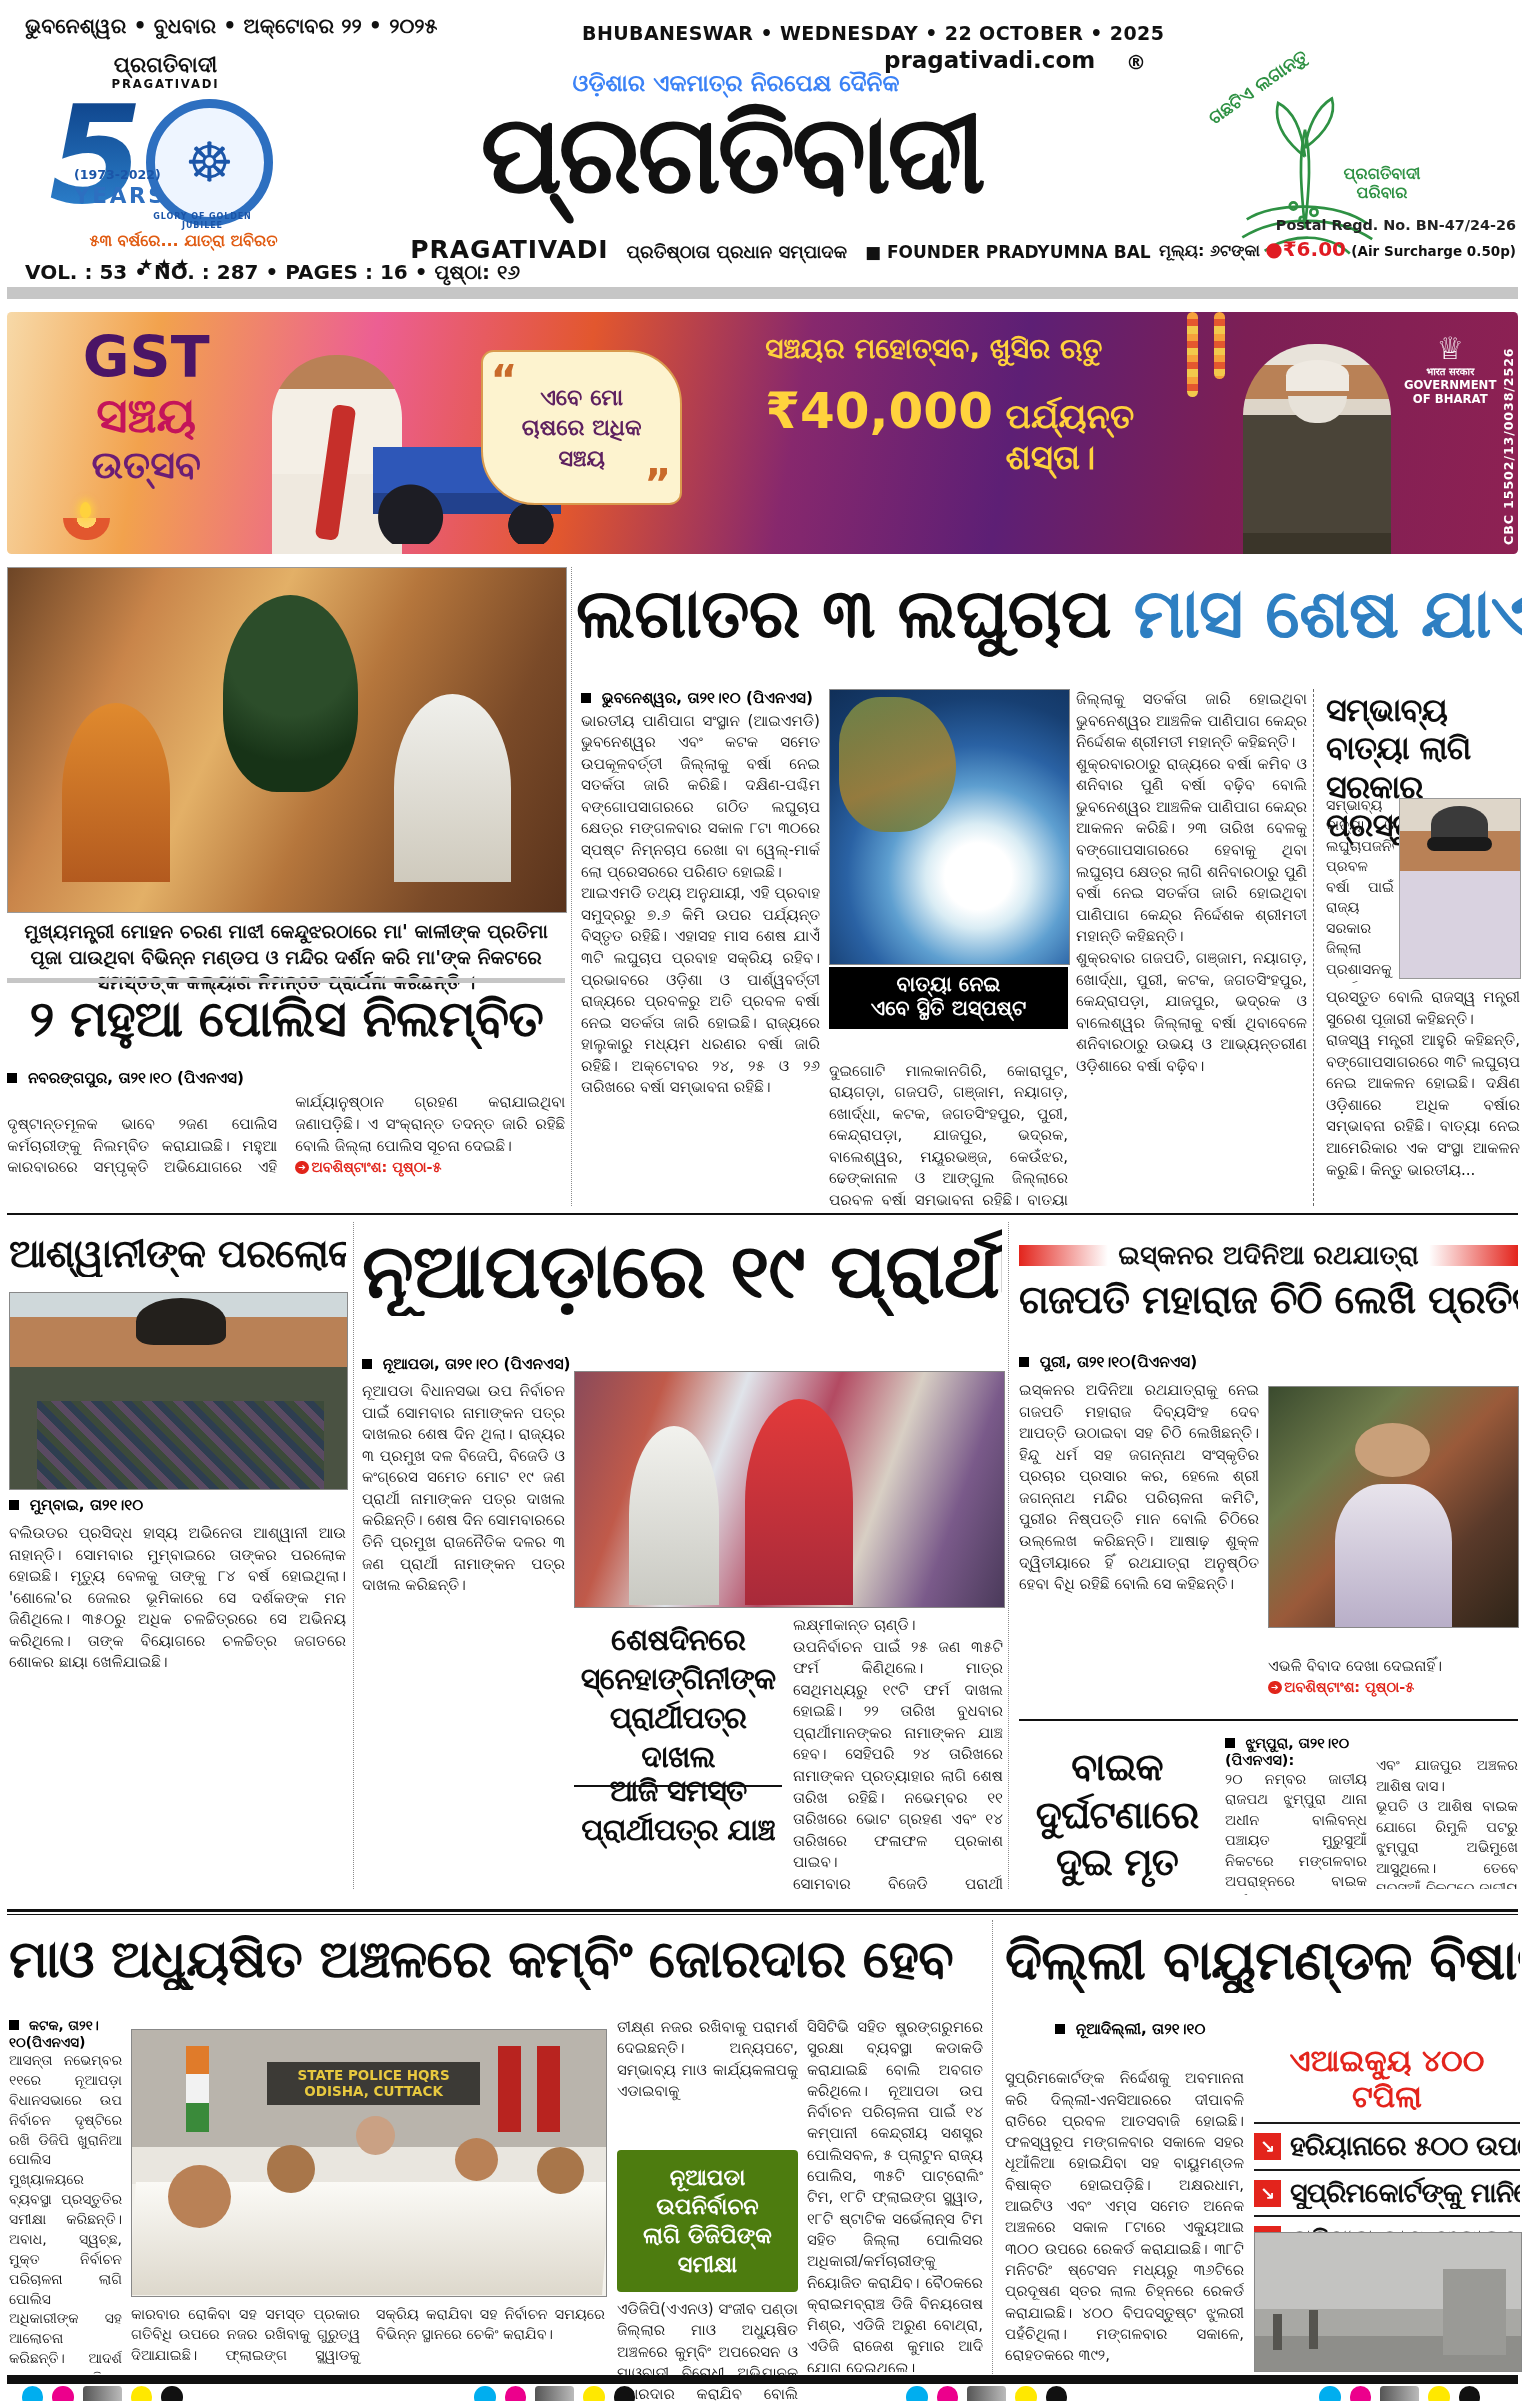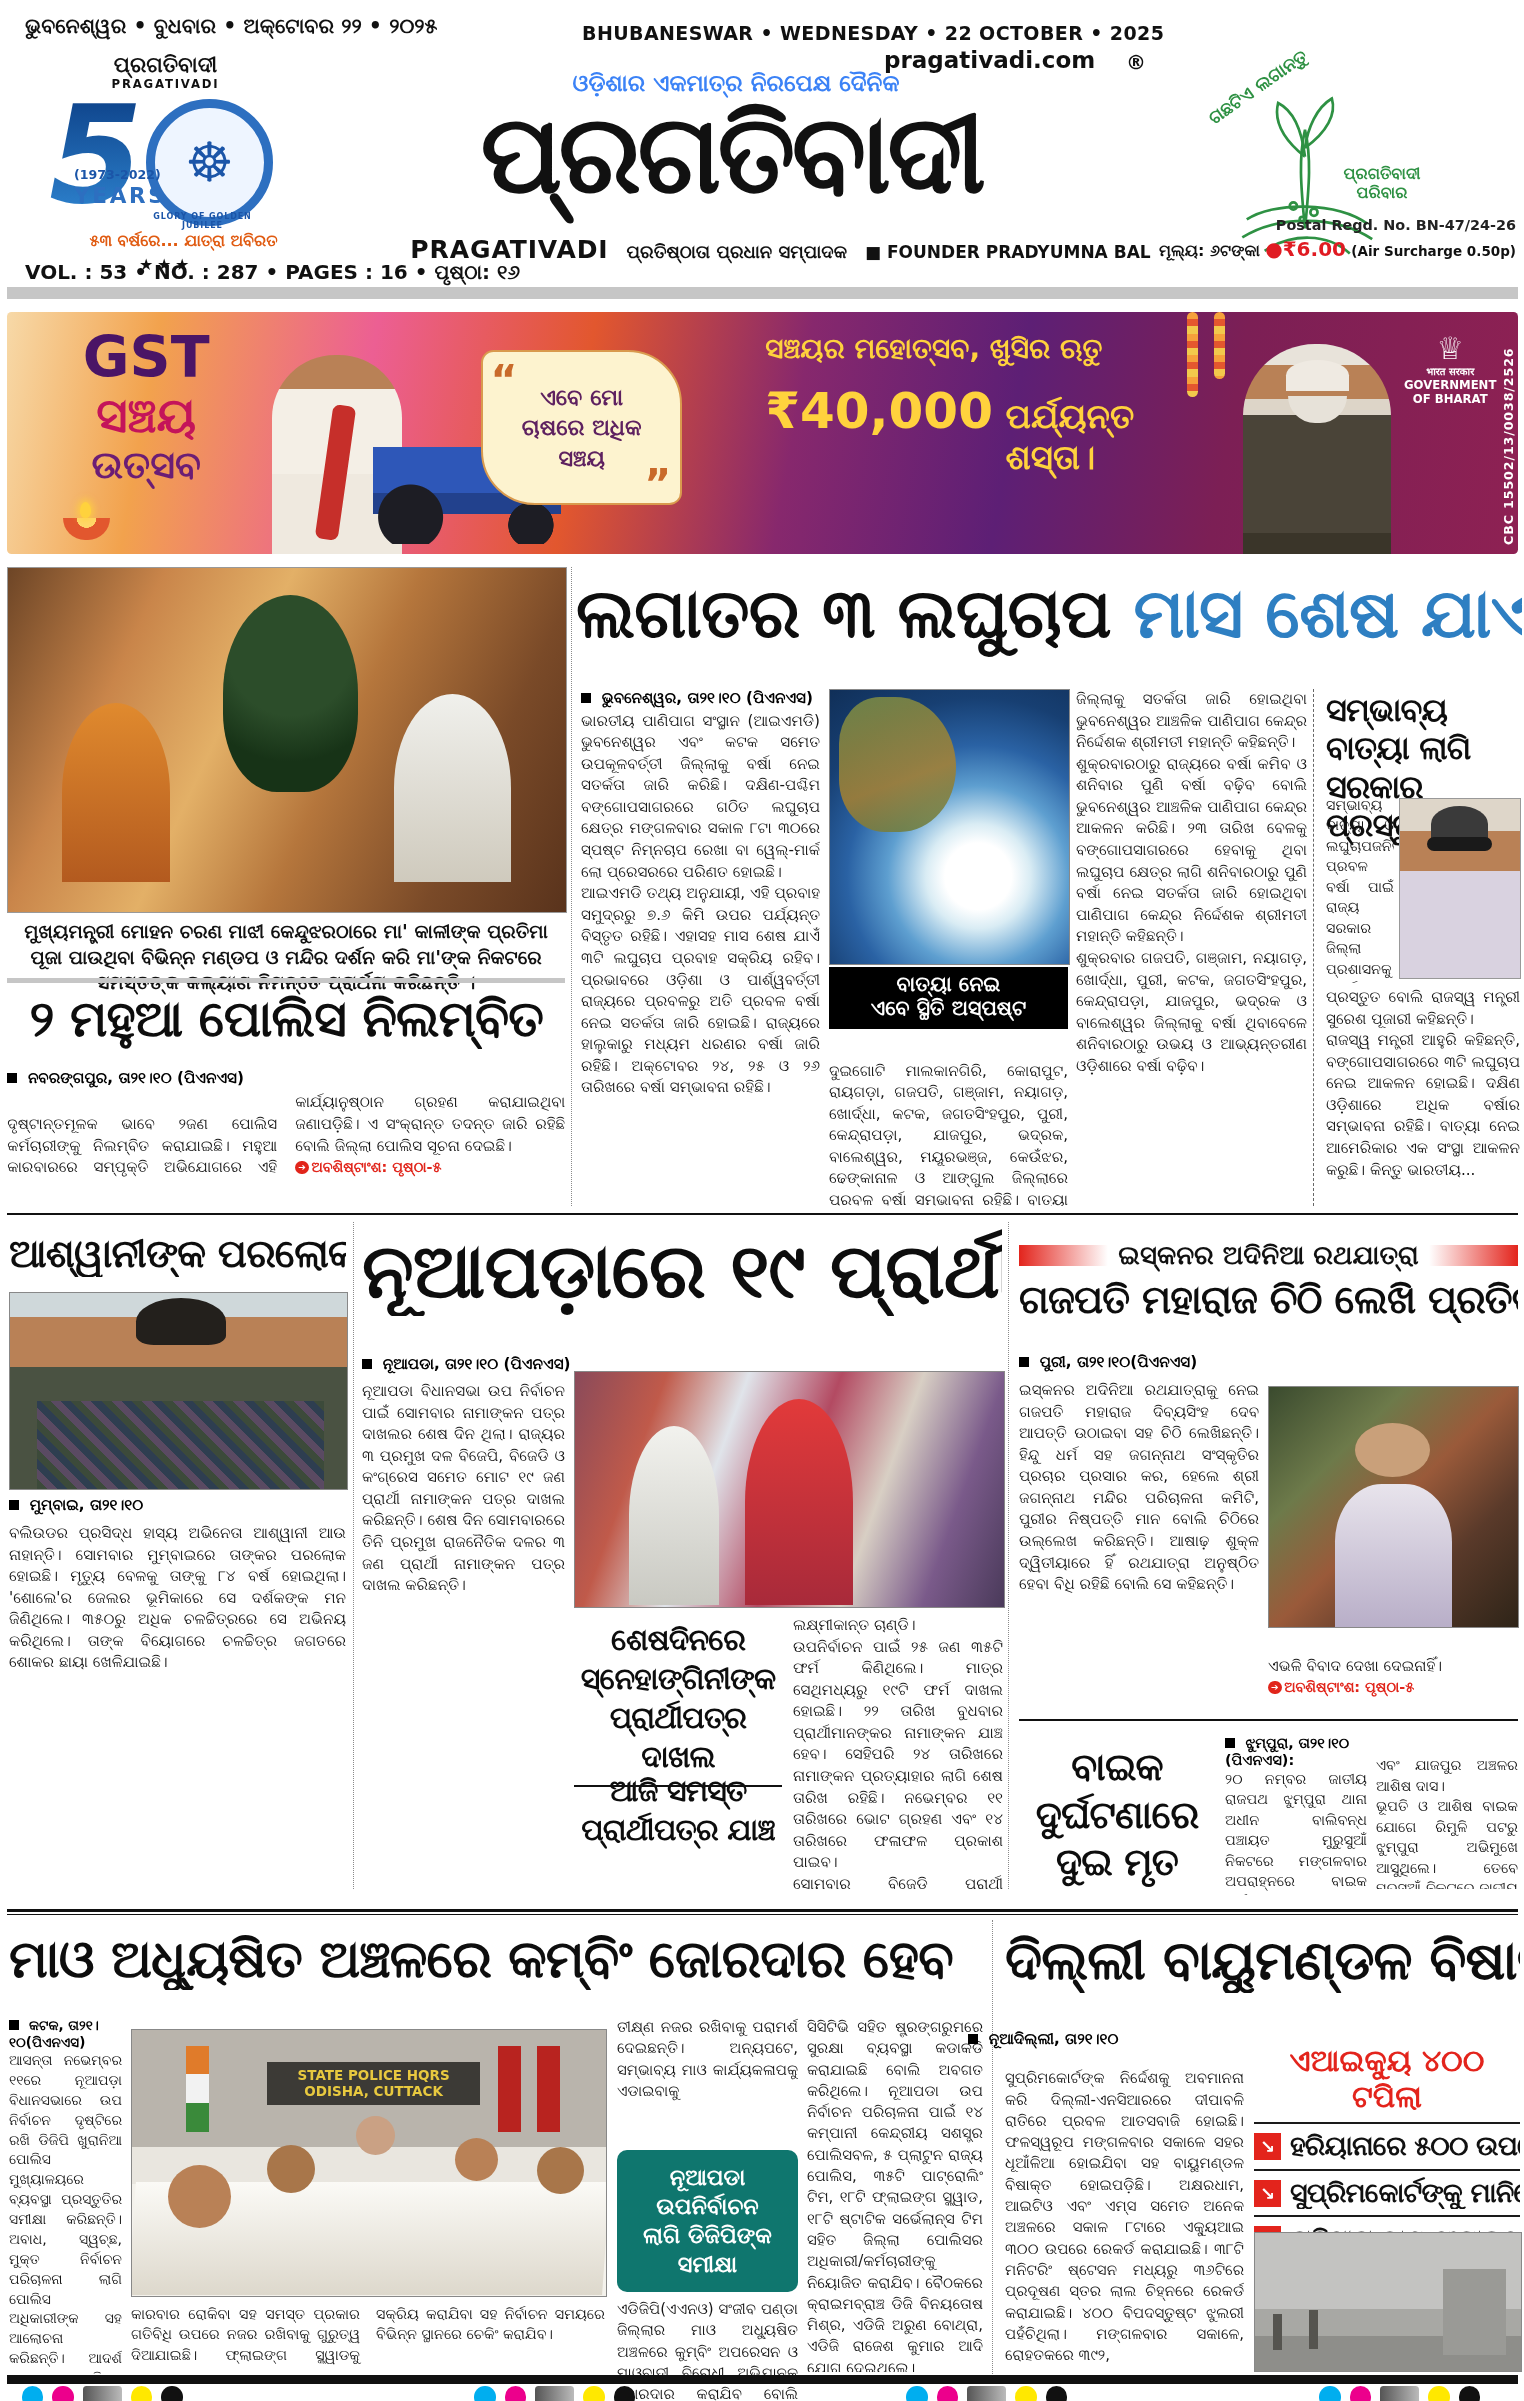--- a/index.html
+++ b/index.html
@@ -303,30 +303,30 @@
     <div class="abs" style="left:0px;top:152px;width:474px;height:113px;background:linear-gradient(180deg,#fbfaf6,#ddd8cc);transform:skewX(-4deg);"></div>
     <div class="abs" style="left:36px;top:135px;width:63px;height:63px;border-radius:50%;background:#b98156;"></div>
     <div class="abs" style="left:135px;top:115px;width:48px;height:48px;border-radius:50%;background:#a8764a;"></div>
     <div class="abs" style="left:224px;top:86px;width:39px;height:39px;border-radius:50%;background:#caa184;"></div>
     <div class="abs" style="left:323px;top:108px;width:43px;height:43px;border-radius:50%;background:#b98156;"></div>
     <div class="abs" style="left:405px;top:117px;width:47px;height:47px;border-radius:50%;background:#a8764a;"></div>
   </div>
   <div class="abs bt" style="left:131px;top:2304px;width:474px;height:66px;column-count:2;column-gap:16px;font-size:14.4px;">କାରବାର ରୋକିବା ସହ ସମସ୍ତ ପ୍ରକାର ଗତିବିଧି ଉପରେ ନଜର ରଖିବାକୁ ଗୁରୁତ୍ୱ ଦିଆଯାଇଛି। ଫ୍ଲାଇଙ୍ଗ ସ୍କ୍ୱାଡକୁ ସକ୍ରିୟ କରାଯିବା ସହ ନିର୍ବାଚନ ସମୟରେ ବିଭିନ୍ନ ସ୍ଥାନରେ ଚେକିଂ କରାଯିବ।</div>
   <div class="abs" style="left:617px;top:2017px;width:181px;">
     <div class="bt" style="font-size:15px;height:126px;">ତୀକ୍ଷ୍ଣ ନଜର ରଖିବାକୁ ପରାମର୍ଶ ଦେଇଛନ୍ତି। ଅନ୍ୟପଟେ, ସମ୍ଭାବ୍ୟ ମାଓ କାର୍ଯ୍ୟକଳାପକୁ ଏଡାଇବାକୁ</div>
-    <div class="center" style="margin-top:7.2px;background:#0f766e;color:#fff;font-weight:900;font-size:22.4px;line-height:1.3;
-         padding:12.6px 5.4px;white-space:pre-line;border-radius:10px;">ନୂଆପଡା ଉପନିର୍ବାଚନ
+    <div class="center" style="margin-top:7.2px;background:#4d7c0f;color:#fff;font-weight:900;font-size:22.4px;line-height:1.3;
+         padding:12.6px 5.4px;white-space:pre-line;border-radius:4px;">ନୂଆପଡା ଉପନିର୍ବାଚନ
 ଲାଗି ଡିଜିପିଙ୍କ ସମୀକ୍ଷା</div>
     <div class="bt" style="font-size:15px;height:135px;margin-top:7.2px;">ଏଡିଜିପି(ଏଏନଓ) ସଂଜୀବ ପଣ୍ଡା ଜିଲ୍ଲାର ମାଓ ଅଧ୍ୟୁଷିତ ଅଞ୍ଚଳରେ କୁମ୍ବିଂ ଅପରେସନ ଓ ମାଓବାଦୀ ବିରୋଧୀ ଅଭିଯାନକୁ ଜୋରଦାର କରାଯିବ ବୋଲି ପ୍ରକାଶ କରିଥିଲେ।</div>
   </div>
   <div class="abs bt" style="left:807px;top:2017px;width:176px;height:355px;font-size:15px;">ସିସିଟିଭି ସହିତ ଷ୍ଟ୍ରଙ୍ଗରୁମରେ ସୁରକ୍ଷା ବ୍ୟବସ୍ଥା କଡାକଡି କରାଯାଇଛି ବୋଲି ଅବଗତ କରିଥିଲେ। ନୂଆପଡା ଉପ ନିର୍ବାଚନ ପରିଚାଳନା ପାଇଁ ୧୪ କମ୍ପାନୀ କେନ୍ଦ୍ରୀୟ ସଶସ୍ତ୍ର ପୋଲିସବଳ, ୫ ପ୍ଲାଟୁନ ରାଜ୍ୟ ପୋଲିସ, ୩୫ଟି ପାଟ୍ରୋଲିଂ ଟିମ, ୧୮ଟି ଫ୍ଲାଇଙ୍ଗ ସ୍କ୍ୱାଡ, ୧୮ଟି ଷ୍ଟାଟିକ ସର୍ଭେଲାନ୍ସ ଟିମ ସହିତ ଜିଲ୍ଲା ପୋଲିସର ଅଧିକାରୀ/କର୍ମଚାରୀଙ୍କୁ ନିୟୋଜିତ କରାଯିବ। ବୈଠକରେ କ୍ରାଇମବ୍ରାଞ୍ଚ ଡିଜି ବିନୟତୋଷ ମିଶ୍ର, ଏଡିଜି ଅରୁଣ ବୋଥ୍ରା, ଏଡିଜି ରାଜେଶ କୁମାର ଆଦି ଯୋଗ ଦେଇଥିଲେ।</div>
   <div class="abs vsep" style="left:992px;top:1920px;height:454px;"></div>
 
   <div class="abs hl" style="left:1005px;top:1929px;width:515px;font-size:54px;white-space:nowrap;overflow:hidden;">ଦିଲ୍ଲୀ ବାୟୁମଣ୍ଡଳ ବିଷାକ୍ତ</div>
-  <div class="abs" style="left:968px;top:2020px;margin-top:10px;">
+  <div class="abs" style="left:1055px;top:2020px;">
     <div class="by"><span class="sq"></span>
       <span>ନୂଆଦିଲ୍ଲୀ, ତା୨୧।୧୦</span></div>
   </div>
   <div class="abs bt" style="left:1005px;top:2047px;width:239px;height:321px;font-size:15px;">
     <span>ସୁପ୍ରିମକୋର୍ଟଙ୍କ ନିର୍ଦ୍ଦେଶକୁ ଅବମାନନା କରି ଦିଲ୍ଲୀ-ଏନସିଆରରେ ଦୀପାବଳି ରାତିରେ ପ୍ରବଳ ଆତସବାଜି ହୋଇଛି। ଫଳସ୍ୱରୂପ ମଙ୍ଗଳବାର ସକାଳେ ସହର ଧୂଆଁଳିଆ ହୋଇଯିବା ସହ ବାୟୁମଣ୍ଡଳ ବିଷାକ୍ତ ହୋଇପଡ଼ିଛି। ଅକ୍ଷରଧାମ, ଆଇଟିଓ ଏବଂ ଏମ୍ସ ସମେତ ଅନେକ ଅଞ୍ଚଳରେ ସକାଳ ୮ଟାରେ ଏକ୍ୟୁଆଇ ୩୦୦ ଉପରେ ରେକର୍ଡ କରାଯାଇଛି। ୩୮ଟି ମନିଟରିଂ ଷ୍ଟେସନ ମଧ୍ୟରୁ ୩୬ଟିରେ ପ୍ରଦୂଷଣ ସ୍ତର ଲାଲ ଚିହ୍ନରେ ରେକର୍ଡ କରାଯାଇଛି। ୪୦୦ ବିପଦସ୍ତୁଷ୍ଟ ଝୁଲରୀ ପହଁଚିଥିଲା। ମଙ୍ଗଳବାର ସକାଳେ, ରୋହତକରେ ୩୯୨,</span>
     <span class="prefdot">➔</span><span class="pref">ଅବଶିଷ୍ଟାଂଶ: ପୃଷ୍ଠା-୫</span>
   </div>
   <div class="abs" style="left:1254px;top:2043px;width:266px;">
     <div class="center" style="font-size:30px;font-weight:900;color:#e3241c;border-bottom:2.7px solid #1a1a1a;padding-bottom:7.2px;">ଏଆଇକ୍ୟୁ ୪୦୦ ଟପିଲା</div>
     <div class="bullet-row">

